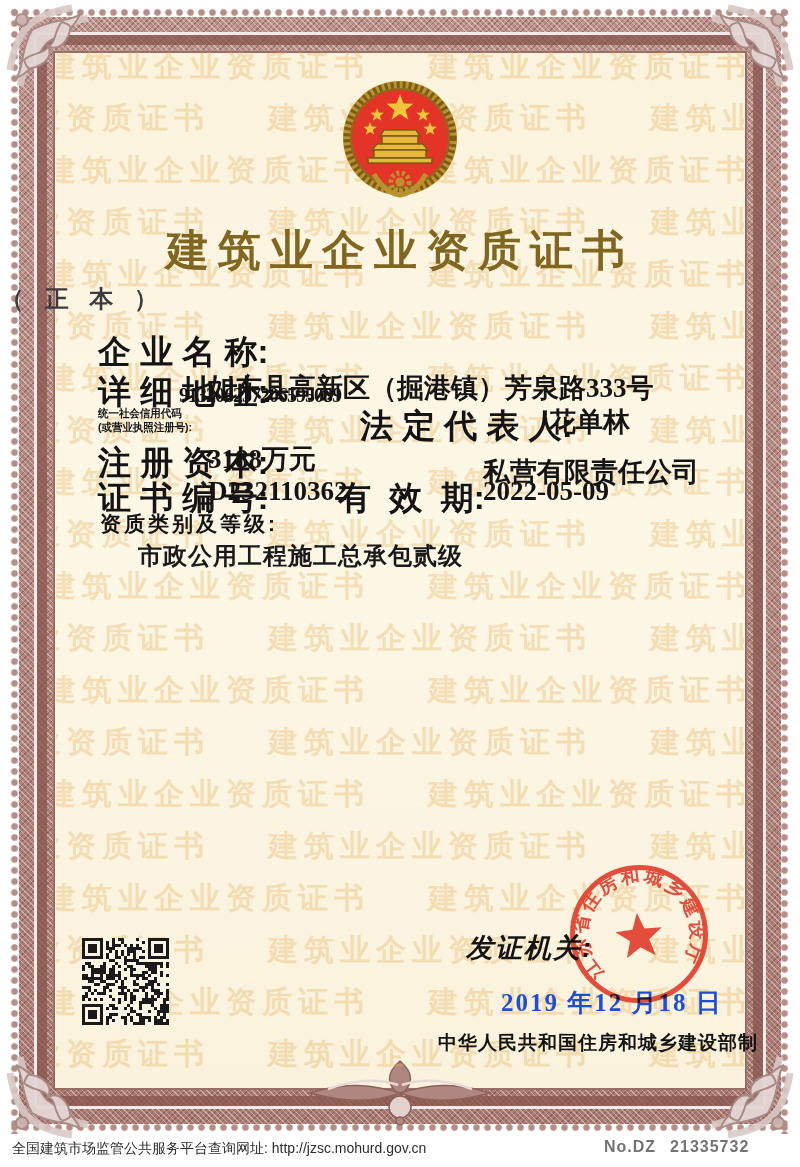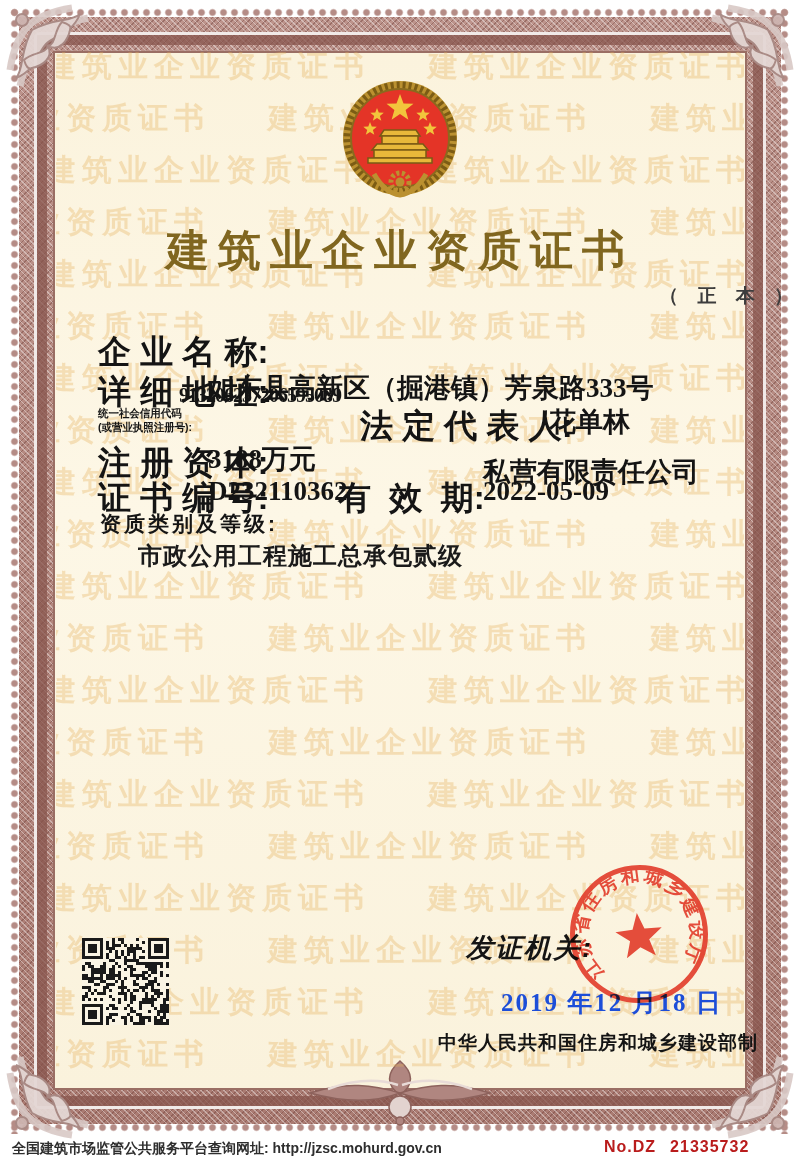--- a/index.html
+++ b/index.html
@@ -34,34 +34,34 @@
   .corner.br { right:2px; bottom:24px; transform:scale(-1,-1); }
   .bottom-ornament { position:absolute; left:50%; transform:translateX(-50%); bottom:40px; z-index:2; }
   
   .wm { position:absolute; left:56px; top:52px; right:56px; bottom:90px; overflow:hidden; z-index:3; pointer-events:none; }
   .wm-row { position:absolute; white-space:nowrap; font-weight:bold; font-size:30px; letter-spacing:6px; color:rgba(228,176,92,.34); }
   .wm-row span { margin-right:58px; }
   
   .content { position:absolute; inset:0; z-index:4; }
   .abs { position:absolute; }
   .title { left:0; right:0; top:222px; text-align:center; font-size:43px; font-weight:bold; letter-spacing:9px; color:#80661f; }
-  .subtitle { left:0; right:0; top:283px; text-align:right; font-size:19px; font-weight:bold; letter-spacing:7px; color:#3c3c3c; }
+  .subtitle { left:0; right:0; top:283px; text-align:left; font-size:24px; font-weight:bold; letter-spacing:7px; color:#3c3c3c; }
   .lbl { font-size:33px; font-weight:bold; color:#141414; white-space:pre; }
   .val { font-size:27px; font-weight:bold; color:#141414; font-family:"Liberation Serif","Liberation Sans",serif; white-space:nowrap; }
   .small-lbl { font-size:11px; font-weight:bold; color:#141414; line-height:1.3; white-space:nowrap; transform:scaleX(.95); transform-origin:left top; }
   .num { letter-spacing:-1px; }
   .qual-lbl { font-size:21px; font-weight:bold; letter-spacing:3px; color:#141414; }
   .qual-val { font-size:24px; font-weight:bold; color:#1a1a1a; letter-spacing:1px; font-family:"Liberation Serif","Liberation Sans",serif;margin-left:11px; }
   .authority { font-size:27px; font-weight:bold; color:#141414; letter-spacing:2px; }
   .date-line { font-size:25px; font-weight:bold; color:#1d4ed8; letter-spacing:2px; font-family:"Liberation Serif","Liberation Sans",serif; }
   .made-by { font-size:19px; font-weight:bold; color:#141414; letter-spacing:1px; }
   .seal-svg { mix-blend-mode:multiply; opacity:.88; transform:rotate(-6deg); }
   
-  .footer-query { left:12px; top:1140px; font-size:14px; font-weight:bold; color:#2e2e2e; z-index:5; }
-  .footer-serial { left:604px; top:1138px; font-size:16px; color:#b91c1c; letter-spacing:1px; z-index:5; font-weight:bold; }
+  .footer-query { left:12px; top:1140px; font-size:14px; font-weight:normal; color:#2e2e2e; z-index:5; }
+  .footer-serial { left:604px; top:1138px; font-size:16px; color:#737373; letter-spacing:1px; z-index:5; font-weight:bold; }
   .footer-serial .gap { display:inline-block; width:14px; }
 </style>
 </head>
 <body>
 
 <div class="page">
 
   <div class="frame">
     <div class="lace t"></div>
     <div class="lace b"></div>

